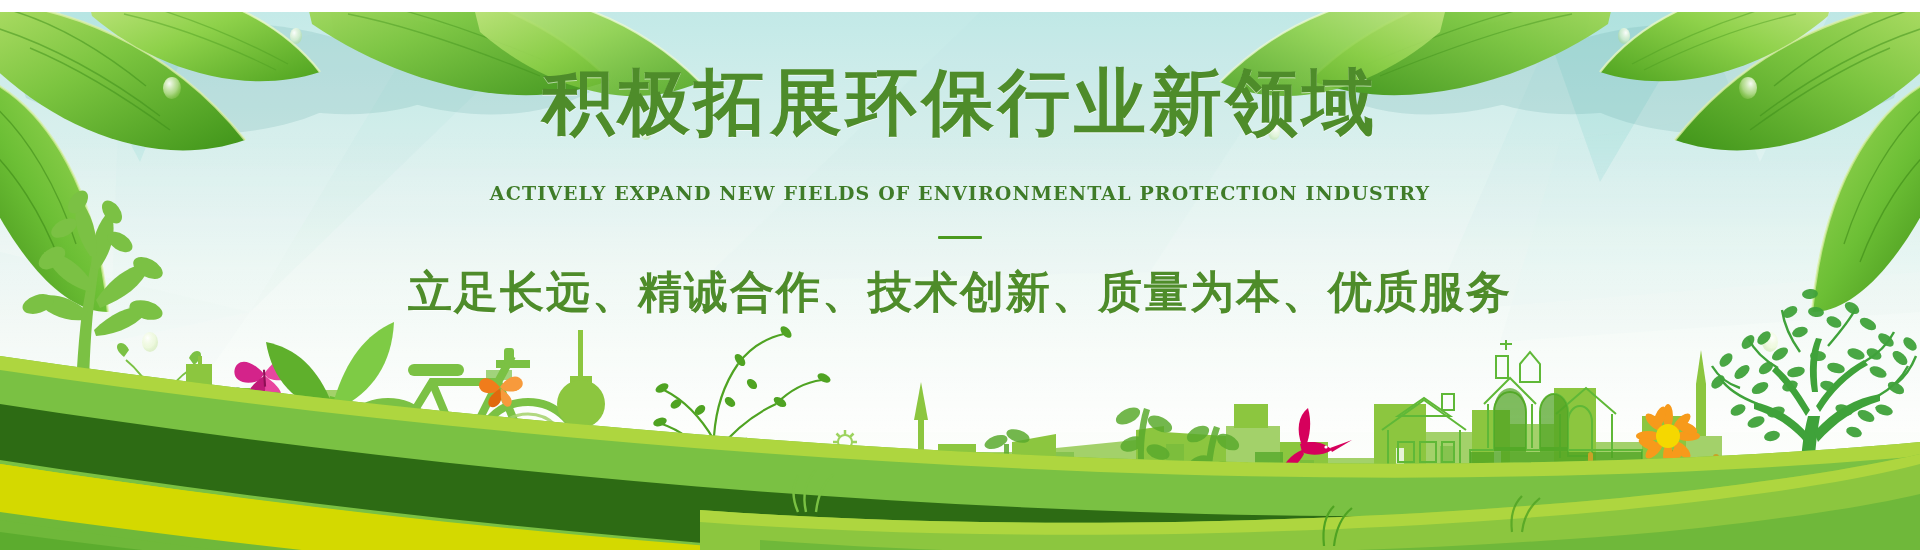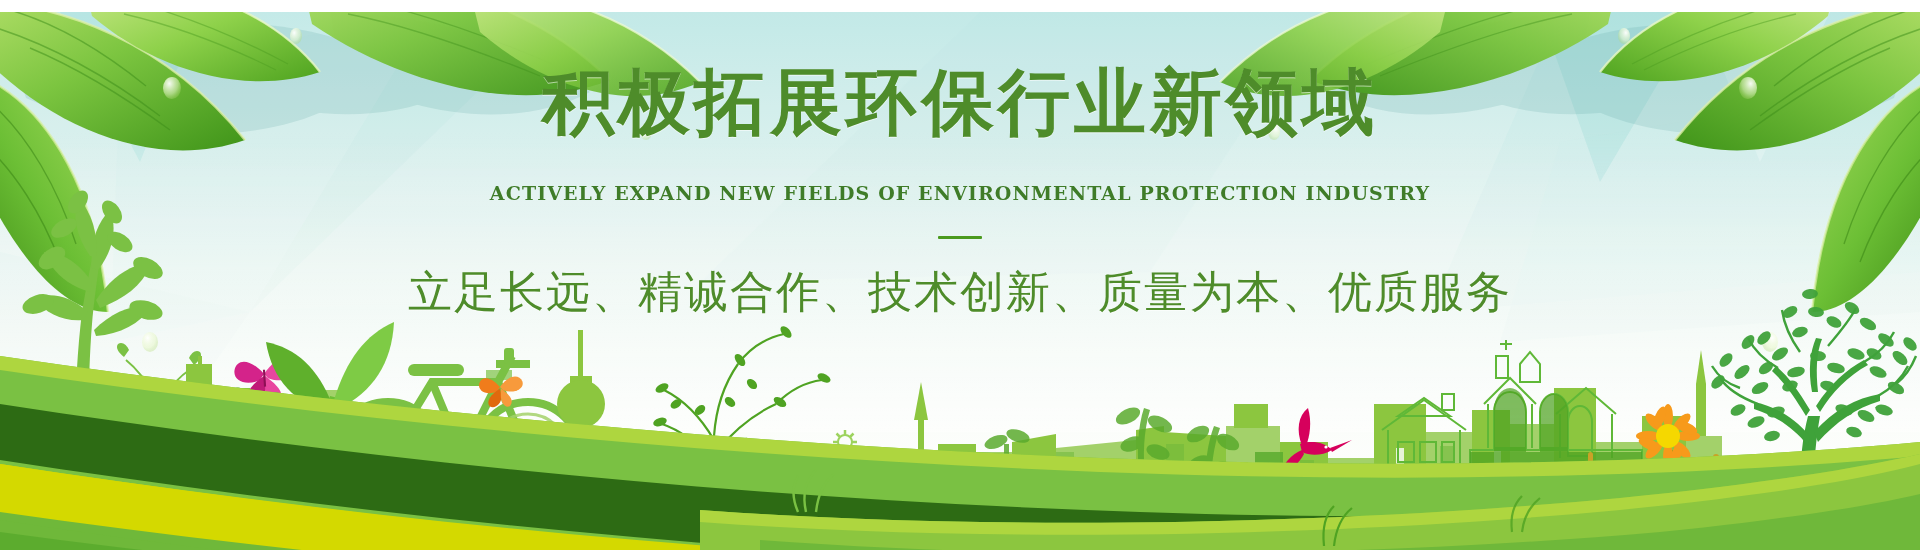--- a/index.html
+++ b/index.html
@@ -59,21 +59,21 @@
   .divider-wrap{
     position:absolute;left:0;top:224px;width:1920px;
     display:flex;justify-content:center;
   }
   .divider{
     width:44px;height:3px;background:#4a9a1e;border-radius:1px;
   }
   .tagline{
     position:absolute;left:0;top:258px;width:1920px;
     font-family:"DejaVu Serif","Liberation Serif",serif;
-    font-weight:normal;
+    font-weight:bold;
     font-size:44px;
     letter-spacing:2px;
     line-height:1;
     color:#4e8c2a;
     text-shadow:0 1px 0 rgba(255,255,255,.5);
     white-space:nowrap;
   }
 </style>
 </head>
 <body>

